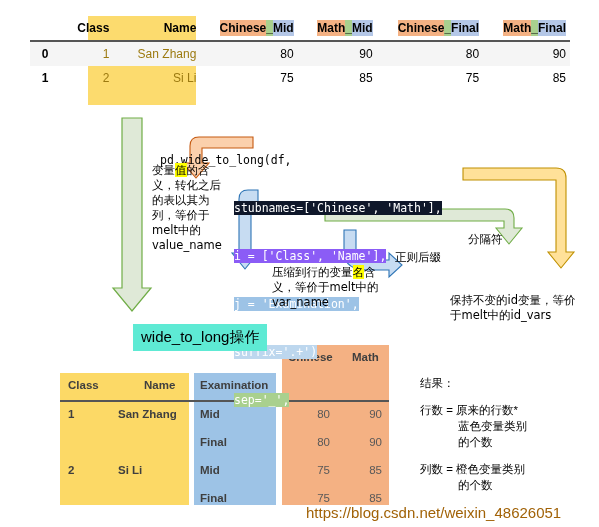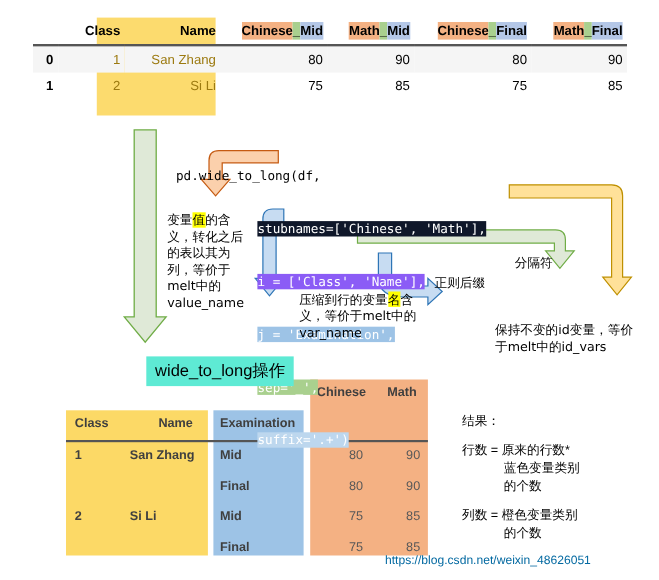--- a/index.html
+++ b/index.html
@@ -78,21 +78,21 @@
 
   
   .ann {
     font-size: 11.5px;
     line-height: 15px;
     font-family: "DejaVu Sans", "Liberation Sans", sans-serif;
     z-index: 6;
   }
   .hl-y { background: #ffff00; }
 
-  #ann-left  { left: 152px; top: 193px; width: 78px; }
+  #ann-left  { left: 152px; top: 163px; width: 78px; }
   #ann-mid   { left: 272px; top: 265px; width: 126px; }
   #ann-suffix{ left: 395px; top: 250px; }
   #ann-sep   { left: 468px; top: 232px; }
   #ann-id    { left: 450px; top: 293px; width: 135px; }
 
   #ann-result { left: 420px; top: 375px; width: 175px; font-size: 11.5px; line-height: 16px; }
   #ann-result .blk { margin-bottom: 11px; }
   #ann-result .ind { padding-left: 38px; display:block; }
 
   
@@ -117,25 +117,24 @@
              font-family:"Liberation Sans", sans-serif; white-space: nowrap; }
   .bot-val { position: absolute; font-size: 11.5px; color:#595959;
              font-family:"Liberation Sans", sans-serif; white-space: nowrap; text-align: right; }
 
   
   #arrows { left: 0; top: 0; width: 599px; height: 527px; z-index: 4; pointer-events: none; }
 
   
   #watermark {
     left: 306px; top: 504px;
-    font-size: 11px;
-    color: #0369a1;
+    font-size: 15px;
+    color: #a16207;
     font-family: "Liberation Sans", sans-serif;
     z-index: 10;
-    margin-left: 44px;
   }
 </style>
 </head>
 <body>
 
 <div class="abs" id="top-yellow-overlay"></div>
 
 <div class="abs" id="top-table">
   <table>
     <thead>
@@ -205,22 +204,22 @@
   <g>
     <path d="M344,230 L356,230 L356,252 Q356,260 364,260 L389,260 L389,253 L402,265 L389,277 L389,270 L368,270 Q344,270 344,252 Z" fill="#c7dcf2" stroke="#2e75b6" stroke-width="1.1"></path>
   </g>
 </svg>
 
 <div class="abs" id="code-block">
   <div class="line">pd.wide_to_long(df,</div>
   <div class="line"><span class="indent"></span><span class="bg-orange c-white">stubnames=['Chinese', 'Math'],</span></div>
   <div class="line"><span class="indent"></span><span class="bg-yellow c-white">i = ['Class', 'Name'],</span></div>
   <div class="line"><span class="indent"></span><span class="bg-blue c-white">j = 'Examination',</span></div>
+  <div class="line"><span class="indent"></span><span class="bg-lblue c-white">suffix='.+')</span></div>
   <div class="line"><span class="indent"></span><span class="bg-green c-white">sep='_',</span></div>
-  <div class="line"><span class="indent"></span><span class="bg-lblue c-white">suffix='.+')</span></div>
 </div>
 
 <div class="abs ann" id="ann-left">
   <span>变量</span><span class="hl-y">值</span><span>的含义，转化之后的表以其为列，等价于melt中的value_name</span>
 </div>
 
 <div class="abs ann" id="ann-mid">
   <span>压缩到行的变量</span><span class="hl-y">名</span><span>含义，等价于melt中的var_name</span>
 </div>
 

